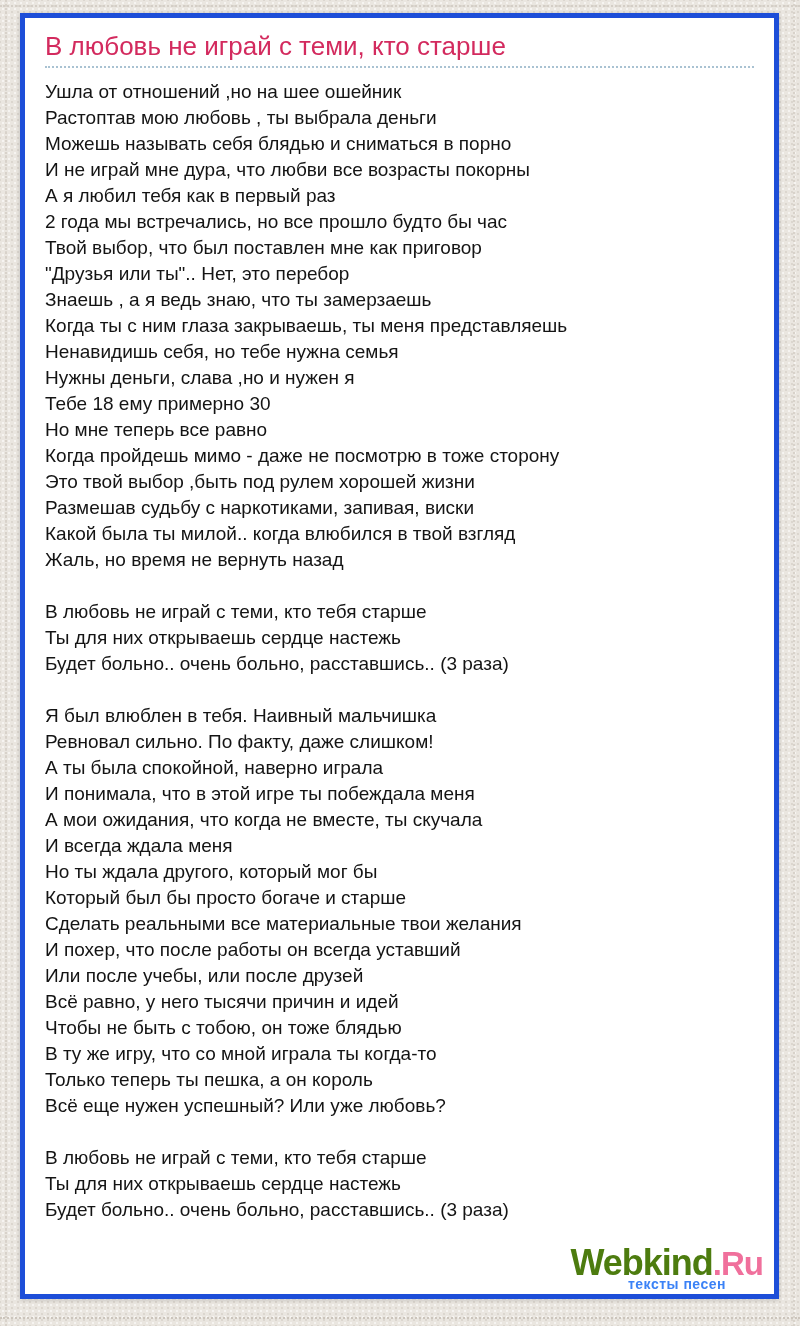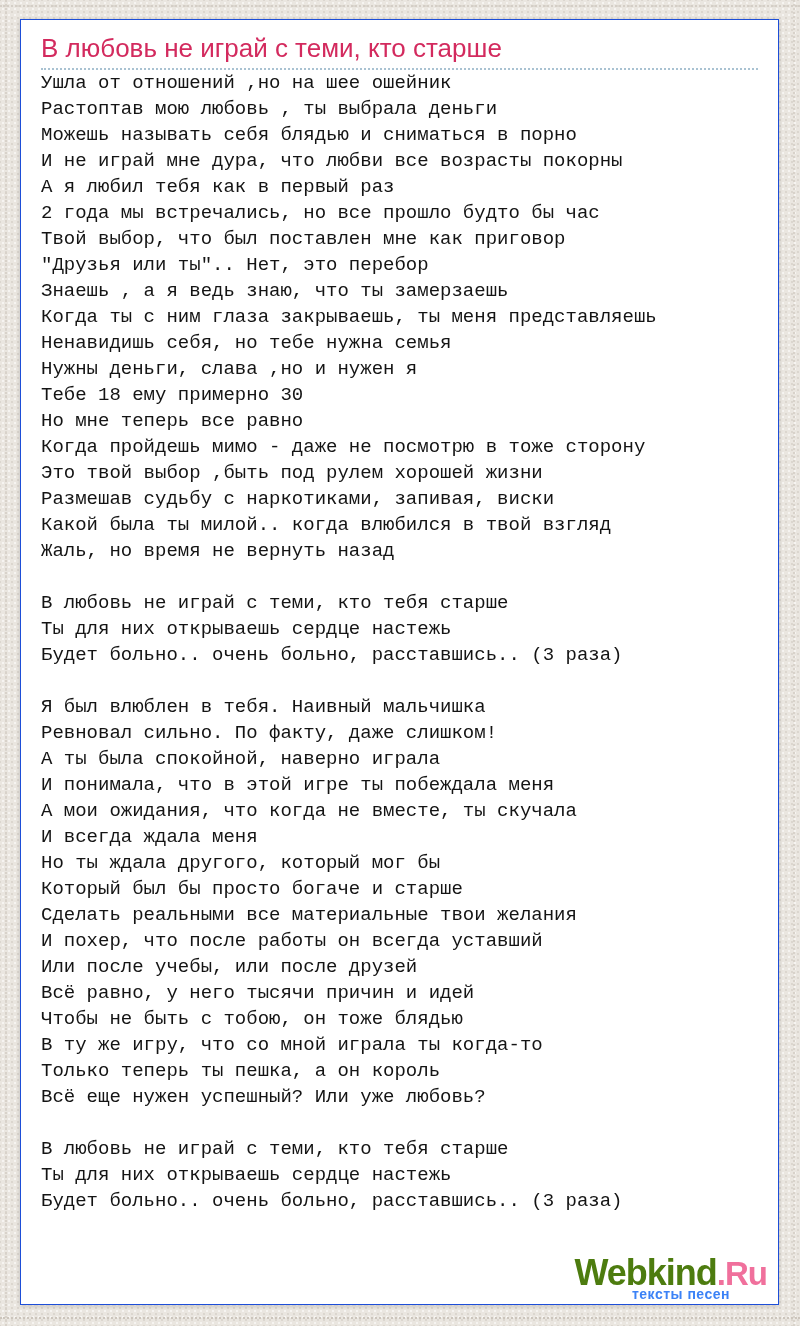--- a/index.html
+++ b/index.html
@@ -24,25 +24,25 @@
   
   .edge-dots { position: absolute; z-index: 0; }
   .edge-dots.top    { left: 0; right: 0; top: 5px;    border-top: 2px dotted #d4cec6; }
   .edge-dots.bottom { left: 0; right: 0; top: 1317px; border-top: 2px dotted #ccc5bc; }
   .edge-dots.left   { top: 0; bottom: 0; left: 5px;   border-left: 2px dotted #d8d2ca; }
   .edge-dots.right  { top: 0; bottom: 0; left: 793px; border-left: 2px dotted #d8d2ca; }
 
   .card {
     position: absolute;
     left: 20px;
-    top: 19px;
+    top: 13px;
     width: 759px;
     height: 1286px;
     background: #ffffff;
-    border: 1px solid #1d4ed8;
+    border: 5px solid #1d4ed8;
     box-shadow: 0 1px 4px rgba(0,0,0,0.18);
     padding: 13px 20px 0 20px;
     z-index: 1;
   }
 
   .page-title {
     font-size: 26px;
     font-weight: 400;
     line-height: 31px;
     color: #d32a5e;
@@ -63,24 +63,24 @@
     cursor: pointer;
   }
 
   .separator {
     margin-top: 4px;
     border-bottom: 2px dotted #a9c2d2;
     height: 0;
   }
 
   .lyrics {
+    margin-top: 11px;
     font-size: 19px;
     line-height: 26px;
     color: #141414;
-    font-family: Liberation Mono, monospace;
   }
 
   .lyric-line { min-height: 26px; white-space: nowrap; }
 
   .logo {
     position: absolute;
     right: 11px;
     bottom: 3px;
     text-align: right;
     line-height: 1;

